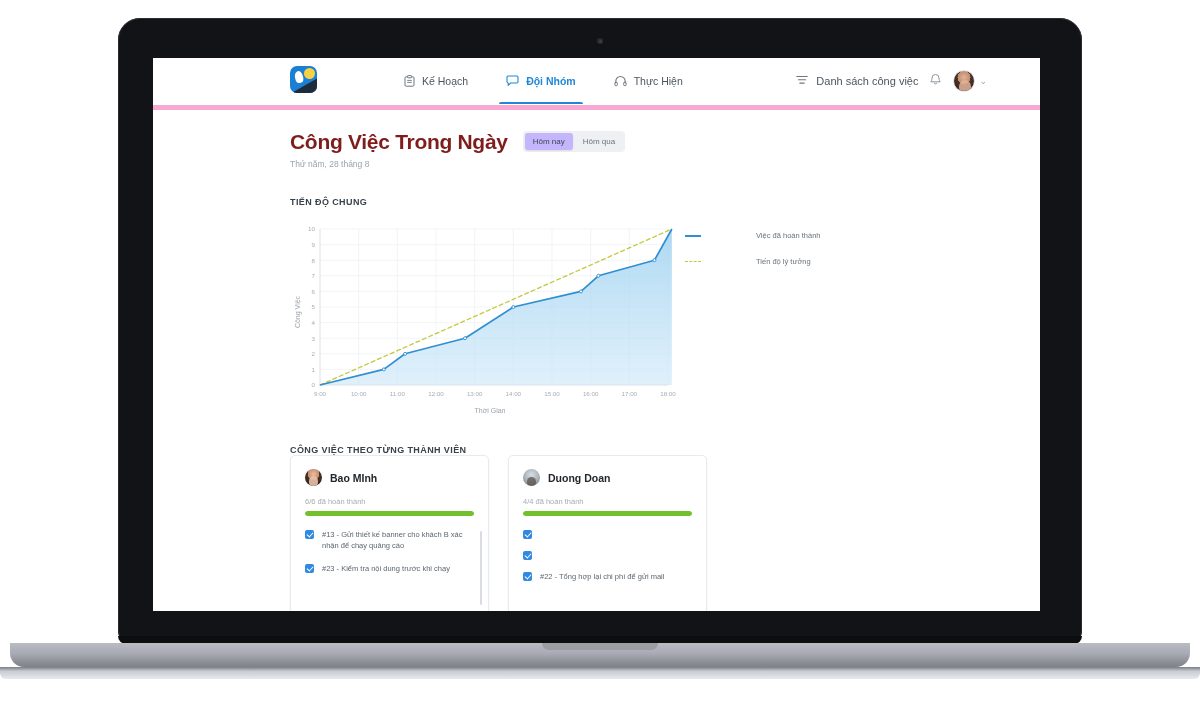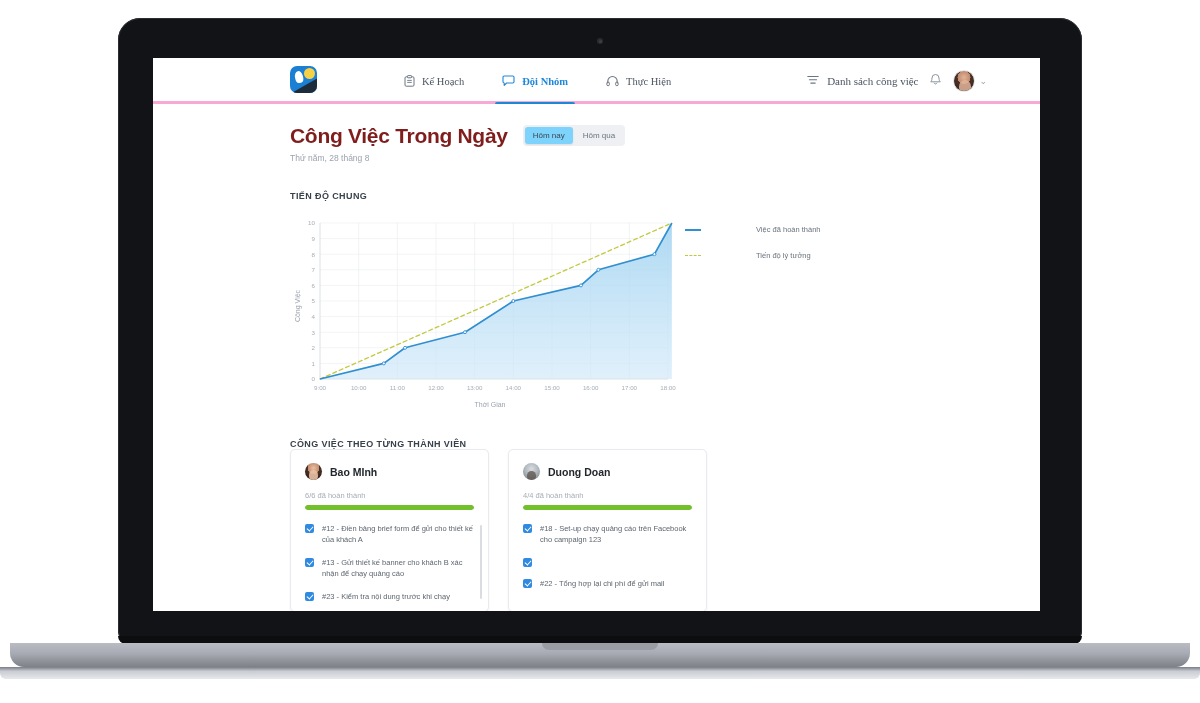--- a/index.html
+++ b/index.html
@@ -79,26 +79,25 @@
   .lid-hinge-shadow{
     position:absolute; left:118px; top:636px;
     width:964px; height:8px;
     background: #0c0d0f;
     border-radius: 0 0 10px 10px;
   }
 
   
   .app-header {
     position: relative;
-    height: 46px;
+    height: 52px;
     background: #ffffff;
-    border-bottom: 3px solid #f9a8d4;
+    border-bottom: 5px solid #f9a8d4;
     display: flex;
     align-items: center;
-    font-family: Liberation Serif, serif;
   }
 
   .logo {
     position: absolute;
     left: 137px; top: 8px;
     width: 27px; height: 27px;
     border-radius: 7px;
     background: #1b7fd4;
     overflow: hidden;
   }
@@ -214,21 +213,21 @@
   }
   .toggle-btn {
     font-size: 8px;
     color: #6b757f;
     padding: 4px 8px;
     border-radius: 3px;
     cursor: pointer;
     white-space: nowrap;
   }
   .toggle-btn.active {
-    background: #7dd3fc;
+    background: #c4b5fd;
     color: #3d4751;
     box-shadow: 0 1px 2px rgba(0,0,0,.08);
   }
   .page-sub {
     font-size: 8.5px;
     color: #9aa3ad;
     margin-top: 6px;
   }
 
   .section-label {
@@ -555,24 +554,20 @@
               <div class="member-avatar av-f"></div>
               <div class="member-name">Bao MInh</div>
             </div>
             <div class="member-progress-text">6/6 đã hoàn thành</div>
             <div class="progress-track">
               <div class="progress-fill" style="width: 100%;"></div>
             </div>
             <div class="task-list">
               <div class="task-item">
                 <span class="checkbox"></span>
-                <span class="task-text">#12 - Điền bảng brief form để gửi cho thiết kế của khách A</span>
-              </div>
-              <div class="task-item">
-                <span class="checkbox"></span>
                 <span class="task-text">#13 - Gửi thiết kế banner cho khách B xác nhận để chạy quảng cáo</span>
               </div>
               <div class="task-item">
                 <span class="checkbox"></span>
                 <span class="task-text">#23 - Kiểm tra nội dung trước khi chạy</span>
               </div>
               <div class="card-scrollbar"></div>
             </div>
           </div>
 
@@ -581,21 +576,20 @@
               <div class="member-avatar av-m"></div>
               <div class="member-name">Duong Doan</div>
             </div>
             <div class="member-progress-text">4/4 đã hoàn thành</div>
             <div class="progress-track">
               <div class="progress-fill" style="width: 100%;"></div>
             </div>
             <div class="task-list">
               <div class="task-item">
                 <span class="checkbox"></span>
-                <span class="task-text">#18 - Set-up chạy quảng cáo trên Facebook cho campaign 123</span>
               </div>
               <div class="task-item">
                 <span class="checkbox"></span>
               </div>
               <div class="task-item">
                 <span class="checkbox"></span>
                 <span class="task-text">#22 - Tổng hợp lại chi phí để gửi mail</span>
               </div>
             </div>
           </div>

